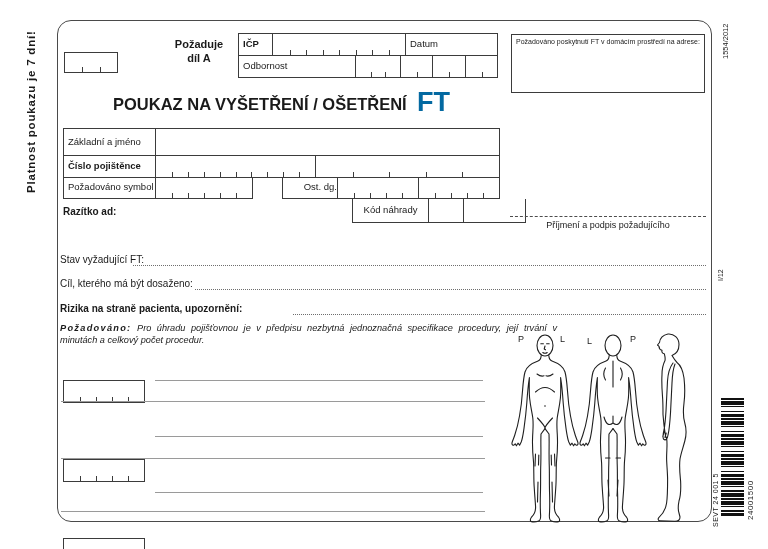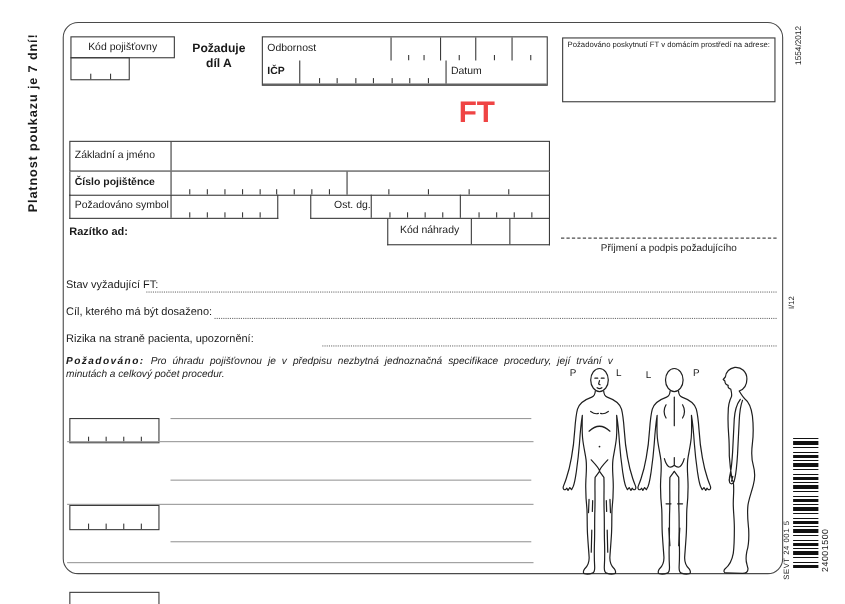--- a/index.html
+++ b/index.html
@@ -29,66 +29,66 @@
 </style>
 </head>
 <body>
 
 <div id="page">
 
   <div class="abs" id="form-border"></div>
 
   <div class="abs vtext" style="left:25px;top:193px;font-weight:bold;font-size:11.5px;letter-spacing:.8px;">Platnost poukazu je 7 dní!</div>
 
-  <div class="abs bx" style="left:64px;top:33px;width:95px;height:20px;text-align:center;font-size:9.5px;line-height:18px;">Kód pojišťovny</div>
   <div class="abs bx tcell" style="left:64px;top:52px;width:54px;height:21px;">
       <i class="tick" style="left: 33.3333%;"></i>
       <i class="tick" style="left: 66.6667%;"></i>
     </div>
 
   <div class="abs" style="left:163px;top:37px;width:72px;text-align:center;font-weight:bold;font-size:11px;line-height:14px;">
     <div>Požaduje</div>
     <div>díl A</div>
   </div>
 
   <div class="abs bx" style="left:238px;top:33px;width:260px;height:45px;">
-    <div class="row" style="height:21px;">
-      <div class="c br lbl" style="width:117px;line-height:19px;">Odbornost</div>
-      <div class="c br tcell" style="width:45px;">
-          <i class="tick" style="left: 33.3333%;"></i>
-          <i class="tick" style="left: 66.6667%;"></i>
-        </div>
-      <div class="c br tcell" style="width:32px;">
-          <i class="tick" style="left: 50%;"></i>
-        </div>
-      <div class="c br tcell" style="width:33px;">
-          <i class="tick" style="left: 50%;"></i>
-        </div>
-      <div class="c tcell" style="flex:1;">
-          <i class="tick" style="left: 50%;"></i>
-        </div>
-    </div>
     <div class="row" style="height:22px;border-bottom:1.2px solid #3b3b3b;">
       <div class="c br lbl" style="width:34px;font-weight:bold;line-height:20px;">IČP</div>
       <div class="c br tcell" style="width:133px;">
           <i class="tick" style="left: 12.5%;"></i>
           <i class="tick" style="left: 25%;"></i>
           <i class="tick" style="left: 37.5%;"></i>
           <i class="tick" style="left: 50%;"></i>
           <i class="tick" style="left: 62.5%;"></i>
           <i class="tick" style="left: 75%;"></i>
           <i class="tick" style="left: 87.5%;"></i>
         </div>
       <div class="c lbl" style="flex:1;line-height:20px;">Datum</div>
     </div>
+    <div class="row" style="height:21px;">
+      <div class="c br lbl" style="width:117px;line-height:19px;">Odbornost</div>
+      <div class="c br tcell" style="width:45px;">
+          <i class="tick" style="left: 33.3333%;"></i>
+          <i class="tick" style="left: 66.6667%;"></i>
+        </div>
+      <div class="c br tcell" style="width:32px;">
+          <i class="tick" style="left: 50%;"></i>
+        </div>
+      <div class="c br tcell" style="width:33px;">
+          <i class="tick" style="left: 50%;"></i>
+        </div>
+      <div class="c tcell" style="flex:1;">
+          <i class="tick" style="left: 50%;"></i>
+        </div>
+    </div>
   </div>
 
   <div class="abs bx" style="left:511px;top:34px;width:194px;height:59px;font-size:7px;padding:3px 4px;white-space:nowrap;">Požadováno poskytnutí FT v domácím prostředí na adrese:</div>
 
-  <div class="abs" style="left:417px;top:87px;font-weight:bold;font-size:27px;color:#ef4444;">FT</div>
+  <div class="abs" style="left:113px;top:95px;font-weight:bold;font-size:16.5px;">POUKAZ NA VYŠETŘENÍ / OŠETŘENÍ</div>
+  <div class="abs" style="left:417px;top:87px;font-weight:bold;font-size:27px;color:#0369a1;">FT</div>
 
   <div class="abs bx row" style="left:63px;top:128px;width:437px;height:28px;">
     <div class="c br lbl" style="width:92px;line-height:26px;">Základní a jméno</div>
     <div class="c" style="flex:1;"></div>
   </div>
   <div class="abs bx row" style="left:63px;top:155.5px;width:437px;height:22px;border-top:none;">
     <div class="c br lbl" style="width:92px;font-weight:bold;line-height:20px;">Číslo pojištěnce</div>
     <div class="c br tcell" style="width:160px;">
         <i class="tick" style="left: 10%;"></i>
         <i class="tick" style="left: 20%;"></i>
@@ -125,38 +125,38 @@
         <i class="tick" style="left: 60%;"></i>
         <i class="tick" style="left: 80%;"></i>
       </div>
     <div class="c tcell" style="flex:1;">
         <i class="tick" style="left: 20%;"></i>
         <i class="tick" style="left: 40%;"></i>
         <i class="tick" style="left: 60%;"></i>
         <i class="tick" style="left: 80%;"></i>
       </div>
   </div>
-  <div class="abs bx row" style="left:352px;top:198.5px;width:148px;height:24px;border-top:none;">
+  <div class="abs bx row" style="left:352px;top:198.5px;width:174px;height:24px;border-top:none;">
     <div class="c br" style="width:76px;font-size:9.5px;line-height:22px;text-align:center;">Kód náhrady</div>
     <div class="c br" style="width:35px;"></div>
     <div class="c" style="flex:1;"></div>
   </div>
 
   <div class="abs" style="left:63px;top:206px;font-weight:bold;font-size:10px;">Razítko ad:</div>
 
   <div class="abs" style="left:510px;top:216px;width:196px;border-top:1.5px dashed #4c4c4c;"></div>
   <div class="abs" style="left:510px;top:220px;width:196px;text-align:center;font-size:9px;">Příjmení a podpis požadujícího</div>
 
   <div class="abs flabel" style="left:60px;top:254px;">Stav vyžadující FT:</div>
   <div class="abs dline" style="left:133px;top:265px;width:573px;"></div>
 
   <div class="abs flabel" style="left:60px;top:278px;">Cíl, kterého má být dosaženo:</div>
   <div class="abs dline" style="left:195px;top:289px;width:511px;"></div>
 
-  <div class="abs flabel" style="left:60px;top:303px;font-weight:normal;">Rizika na straně pacienta, upozornění:</div>
+  <div class="abs flabel" style="left:60px;top:303px;font-weight:bold;">Rizika na straně pacienta, upozornění:</div>
   <div class="abs dline" style="left:293px;top:314px;width:413px;"></div>
 
   <div class="abs" style="left:60px;top:323px;width:497px;font-size:9.2px;line-height:11.5px;text-align:justify;">
     <b style="letter-spacing:1.3px;font-style:italic;">Požadováno:</b>
     <i>Pro úhradu pojišťovnou je v předpisu nezbytná jednoznačná specifikace procedury, její trvání v minutách a celkový počet procedur.</i>
   </div>
 
   <div class="abs bx tcell" style="left:63px;top:359px;width:82px;height:23px;">
       <i class="tick" style="left: 20%;"></i>
       <i class="tick" style="left: 40%;"></i>

